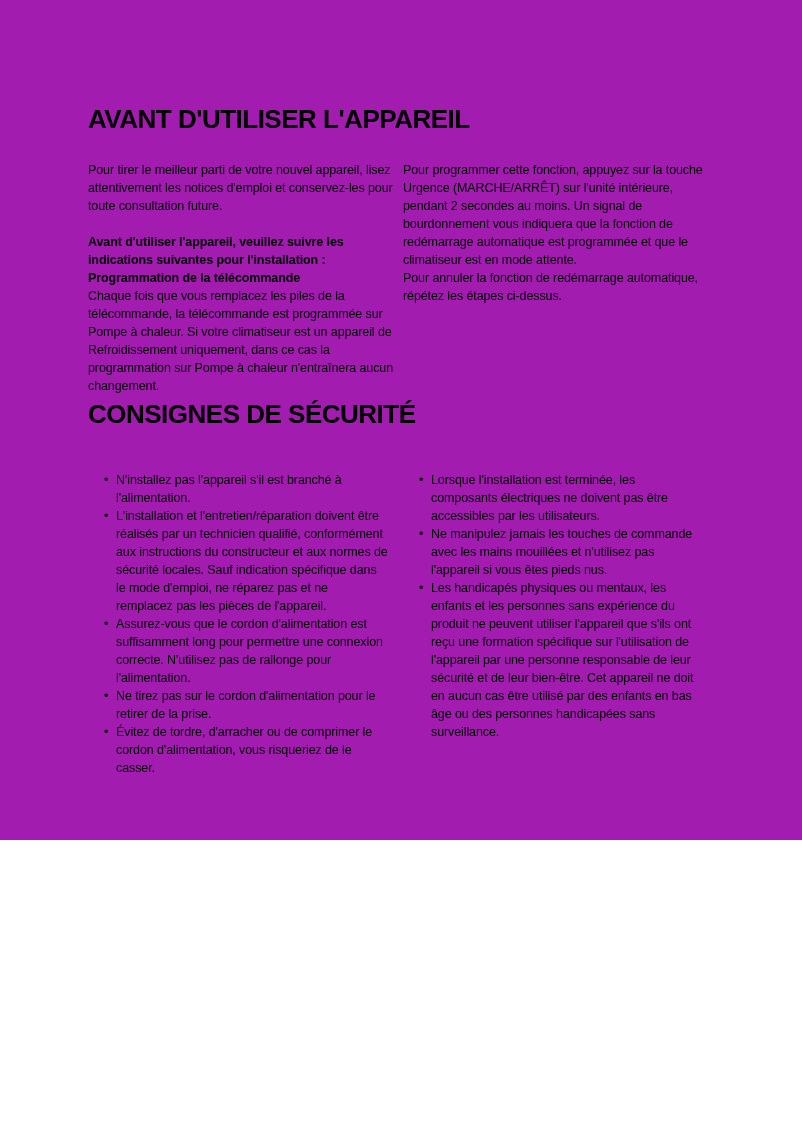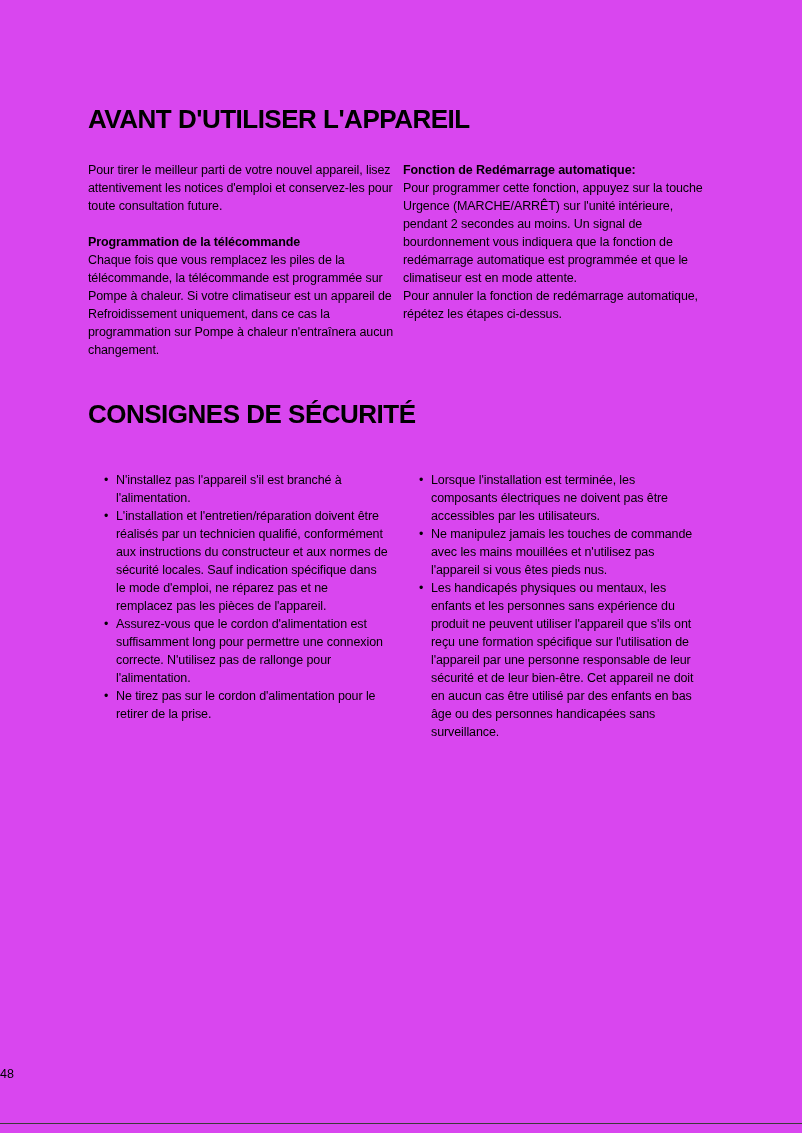--- a/index.html
+++ b/index.html
@@ -1,22 +1,22 @@
 <!DOCTYPE html>
 <html><head>
 <meta charset="utf-8">
 <style>
   * { box-sizing: border-box; }
   html, body { margin: 0; padding: 0; background: #ffffff; }
   .page {
     position: relative;
     width: 802px;
-    height: 1133px;
+    height: 840px;
     margin: 0 auto;
-    background: #d946ef;
+    background: #a21caf;
     color: #000000;
     font-family: "Liberation Sans", sans-serif;
     overflow: hidden;
     padding: 104px 84px 3px 88px;
   }
   h1.section-title {
     font-size: 26px;
     font-weight: 700;
     letter-spacing: -0.5px;
     margin: 0 0 26px 0;
@@ -73,39 +73,40 @@
 </head>
 <body>
 
 <div class="page">
 
   <h1 class="section-title">AVANT D'UTILISER L'APPAREIL</h1>
 
   <div class="columns section-before-use">
     <div class="body-text">
       <p class="para-gap">Pour tirer le meilleur parti de votre nouvel appareil, lisez attentivement les notices d'emploi et conservez-les pour toute consultation future.</p>
+      <p class="bold">Avant d'utiliser l'appareil, veuillez suivre les indications suivantes pour l'installation :</p>
       <p class="bold">Programmation de la télécommande</p>
       <p>Chaque fois que vous remplacez les piles de la télécommande, la télécommande est programmée sur Pompe à chaleur. Si votre climatiseur est un appareil de Refroidissement uniquement, dans ce cas la programmation sur Pompe à chaleur n'entraînera aucun changement.</p>
     </div>
     <div class="body-text">
-      <p class="bold">Fonction de Redémarrage automatique:</p>
       <p>Pour programmer cette fonction, appuyez sur la touche Urgence (MARCHE/ARRÊT) sur l'unité intérieure, pendant 2 secondes au moins. Un signal de bourdonnement vous indiquera que la fonction de redémarrage automatique est programmée et que le climatiseur est en mode attente.</p>
       <p>Pour annuler la fonction de redémarrage automatique, répétez les étapes ci-dessus.</p>
     </div>
   </div>
 
   <h1 class="section-title section-safety-title">CONSIGNES DE SÉCURITÉ</h1>
 
   <div class="columns">
     <div class="body-text">
       <ul class="bullet-list">
         <li>N'installez pas l'appareil s'il est branché à l'alimentation.</li>
         <li>L'installation et l'entretien/réparation doivent être réalisés par un technicien qualifié, conformément aux instructions du constructeur et aux normes de sécurité locales. Sauf indication spécifique dans le mode d'emploi, ne réparez pas et ne remplacez pas les pièces de l'appareil.</li>
         <li>Assurez-vous que le cordon d'alimentation est suffisamment long pour permettre une connexion correcte. N'utilisez pas de rallonge pour l'alimentation.</li>
         <li>Ne tirez pas sur le cordon d'alimentation pour le retirer de la prise.</li>
+        <li>Évitez de tordre, d'arracher ou de comprimer le cordon d'alimentation, vous risqueriez de le casser.</li>
       </ul>
     </div>
     <div class="body-text">
       <ul class="bullet-list">
         <li>Lorsque l'installation est terminée, les composants électriques ne doivent pas être accessibles par les utilisateurs.</li>
         <li>Ne manipulez jamais les touches de commande avec les mains mouillées et n'utilisez pas l'appareil si vous êtes pieds nus.</li>
         <li>Les handicapés physiques ou mentaux, les enfants et les personnes sans expérience du produit ne peuvent utiliser l'appareil que s'ils ont reçu une formation spécifique sur l'utilisation de l'appareil par une personne responsable de leur sécurité et de leur bien-être. Cet appareil ne doit en aucun cas être utilisé par des enfants en bas âge ou des personnes handicapées sans surveillance.</li>
       </ul>
     </div>
   </div>

